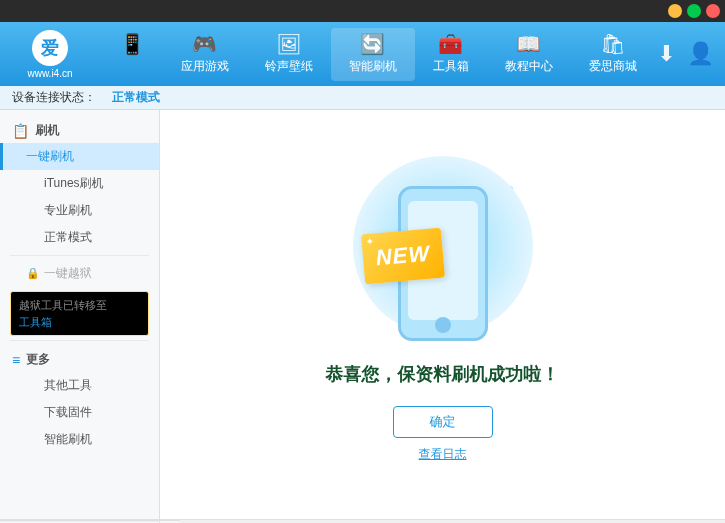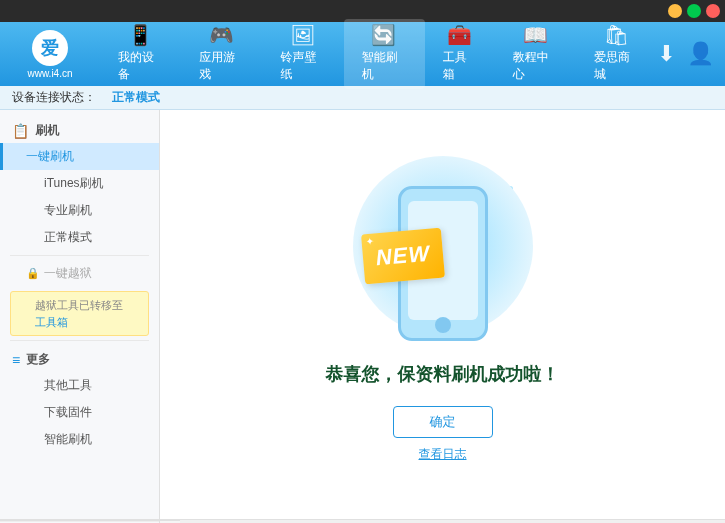--- a/index.html
+++ b/index.html
@@ -129,24 +129,24 @@
     .sidebar-disabled {
       padding: 5px 12px 5px 26px;
       color: #aaa;
       font-size: 12px;
       display: flex;
       align-items: center;
       gap: 4px;
     }
     .notice-box {
       margin: 4px 10px;
-      background: #fef9c3;
+      background: #000000;
       border: 1px solid #ffe082;
       border-radius: 3px;
-      padding: 5px 24px;
+      padding: 5px 8px;
       font-size: 11px;
       color: #888;
       line-height: 1.5;
     }
 
     
     .content {
       flex: 1;
       background: #fff;
       display: flex;
@@ -316,21 +316,20 @@
 </div>
 
 <div class="topnav">
   <div class="logo-area">
     <div class="logo-circle">爱</div>
     <span class="logo-text">www.i4.cn</span>
   </div>
   <div class="nav-items">
     <div class="nav-item">
       <span class="nav-icon">📱</span>
-      <span>我的设备</span>
     </div>
     <div class="nav-item">
       <span class="nav-icon">🎮</span>
       <span>应用游戏</span>
     </div>
     <div class="nav-item">
       <span class="nav-icon">🖼</span>
       <span>铃声壁纸</span>
     </div>
     <div class="nav-item active">

